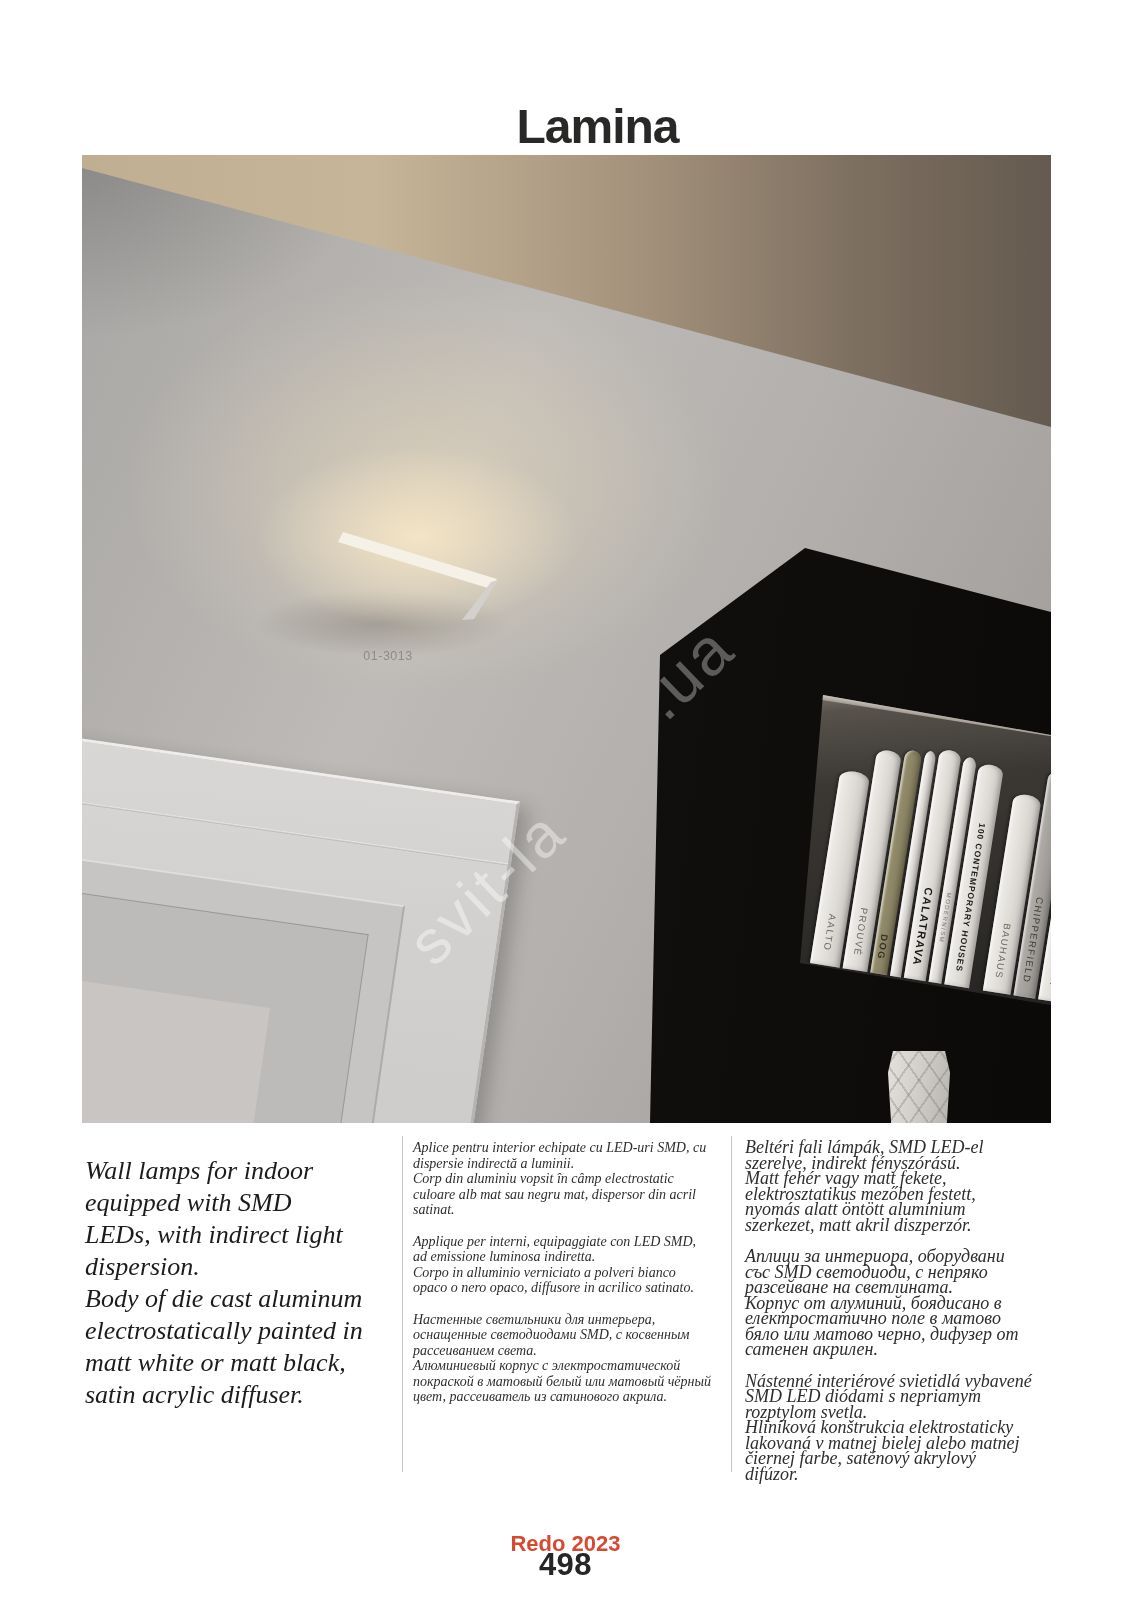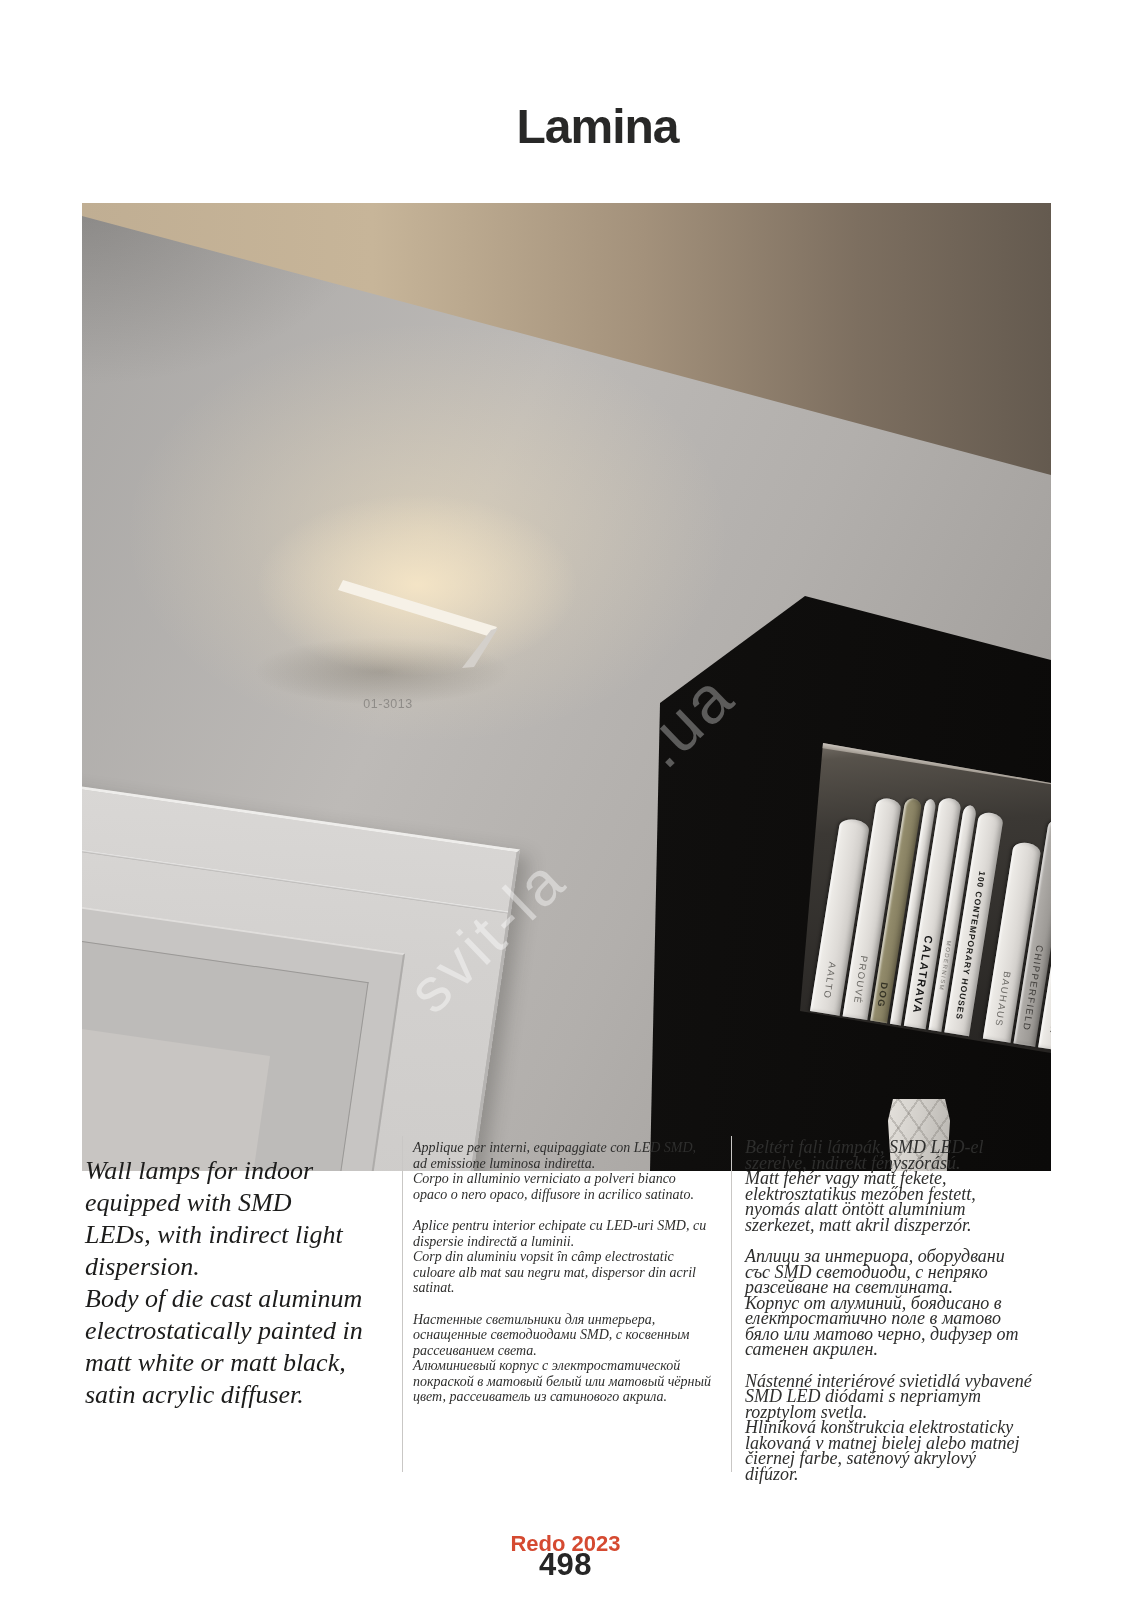--- a/index.html
+++ b/index.html
@@ -4,21 +4,21 @@
 <style>
   html,body{margin:0;padding:0;background:#ffffff;}
   .page{position:relative;width:1131px;height:1600px;background:#ffffff;overflow:hidden;
         font-family:"Liberation Sans",sans-serif;}
 
   
   .title{position:absolute;top:70px;left:0;width:100%;text-align:center;
          font-size:48px;line-height:50px;font-weight:700;letter-spacing:-1px;color:#282827;padding-left:32px;}
 
   
-  .photo{position:absolute;left:82px;top:155px;width:969px;height:968px;overflow:hidden;background:#b5b3b1;margin-top:48px;}
+  .photo{position:absolute;left:82px;top:155px;width:969px;height:968px;overflow:hidden;background:#b5b3b1;}
 
   .wall{position:absolute;inset:0;background:
     radial-gradient(230px 130px ellipse at 335px 382px, rgba(250,233,200,0.85), rgba(250,233,200,0) 70%),
     radial-gradient(430px 300px ellipse at 345px 330px, rgba(240,223,188,0.50), rgba(240,223,188,0) 70%),
     radial-gradient(170px 45px ellipse at 300px 468px, rgba(45,42,38,0.28), rgba(45,42,38,0) 75%),
     radial-gradient(420px 260px ellipse at 0% 0%, rgba(70,68,66,0.30), rgba(70,68,66,0) 70%),
     linear-gradient(115deg,#a8a6a4 0%,#bdbab7 38%,#b2afac 62%,#999693 100%);}
 
   .ceiling{position:absolute;left:0;top:0;width:969px;height:430px;
     clip-path:polygon(0 0,969px 0,969px 272px,0 13px);
@@ -193,24 +193,24 @@
 Body of die cast aluminum
 electrostatically painted in
 matt white or matt black,
 satin acrylic diffuser.</p>
   </div>
 
   <div class="vdiv vdiv-1"></div>
   <div class="vdiv vdiv-2"></div>
 
   <div class="col col-mid">
+    <p>Aplice pentru interior echipate cu LED-uri SMD, cu dispersie indirectă a luminii.
+Corp din aluminiu vopsit în câmp electrostatic culoare alb mat sau negru mat, dispersor din acril satinat.</p>
     <p>Applique per interni, equipaggiate con LED SMD, ad emissione luminosa indiretta.
 Corpo in alluminio verniciato a polveri bianco opaco o nero opaco, diffusore in acrilico satinato.</p>
-    <p>Aplice pentru interior echipate cu LED-uri SMD, cu dispersie indirectă a luminii.
-Corp din aluminiu vopsit în câmp electrostatic culoare alb mat sau negru mat, dispersor din acril satinat.</p>
     <p>Настенные светильники для интерьера, оснащенные светодиодами SMD, с косвенным рассеиванием света.
 Алюминиевый корпус с электростатической покраской в матовый белый или матовый чёрный цвет, рассеиватель из сатинового акрила.</p>
   </div>
 
   <div class="col col-right">
     <p>Beltéri fali lámpák, SMD LED-el szerelve, indirekt fényszórású.
 Matt fehér vagy matt fekete, elektrosztatikus mezőben festett, nyomás alatt öntött alumínium szerkezet, matt akril diszperzór.</p>
     <p>Аплици за интериора, оборудвани със SMD светодиоди, с непряко разсейване на светлината.
 Корпус от алуминий, боядисано в електростатично поле в матово бяло или матово черно, дифузер от сатенен акрилен.</p>
     <p>Nástenné interiérové svietidlá vybavené SMD LED diódami s nepriamym rozptylom svetla.

